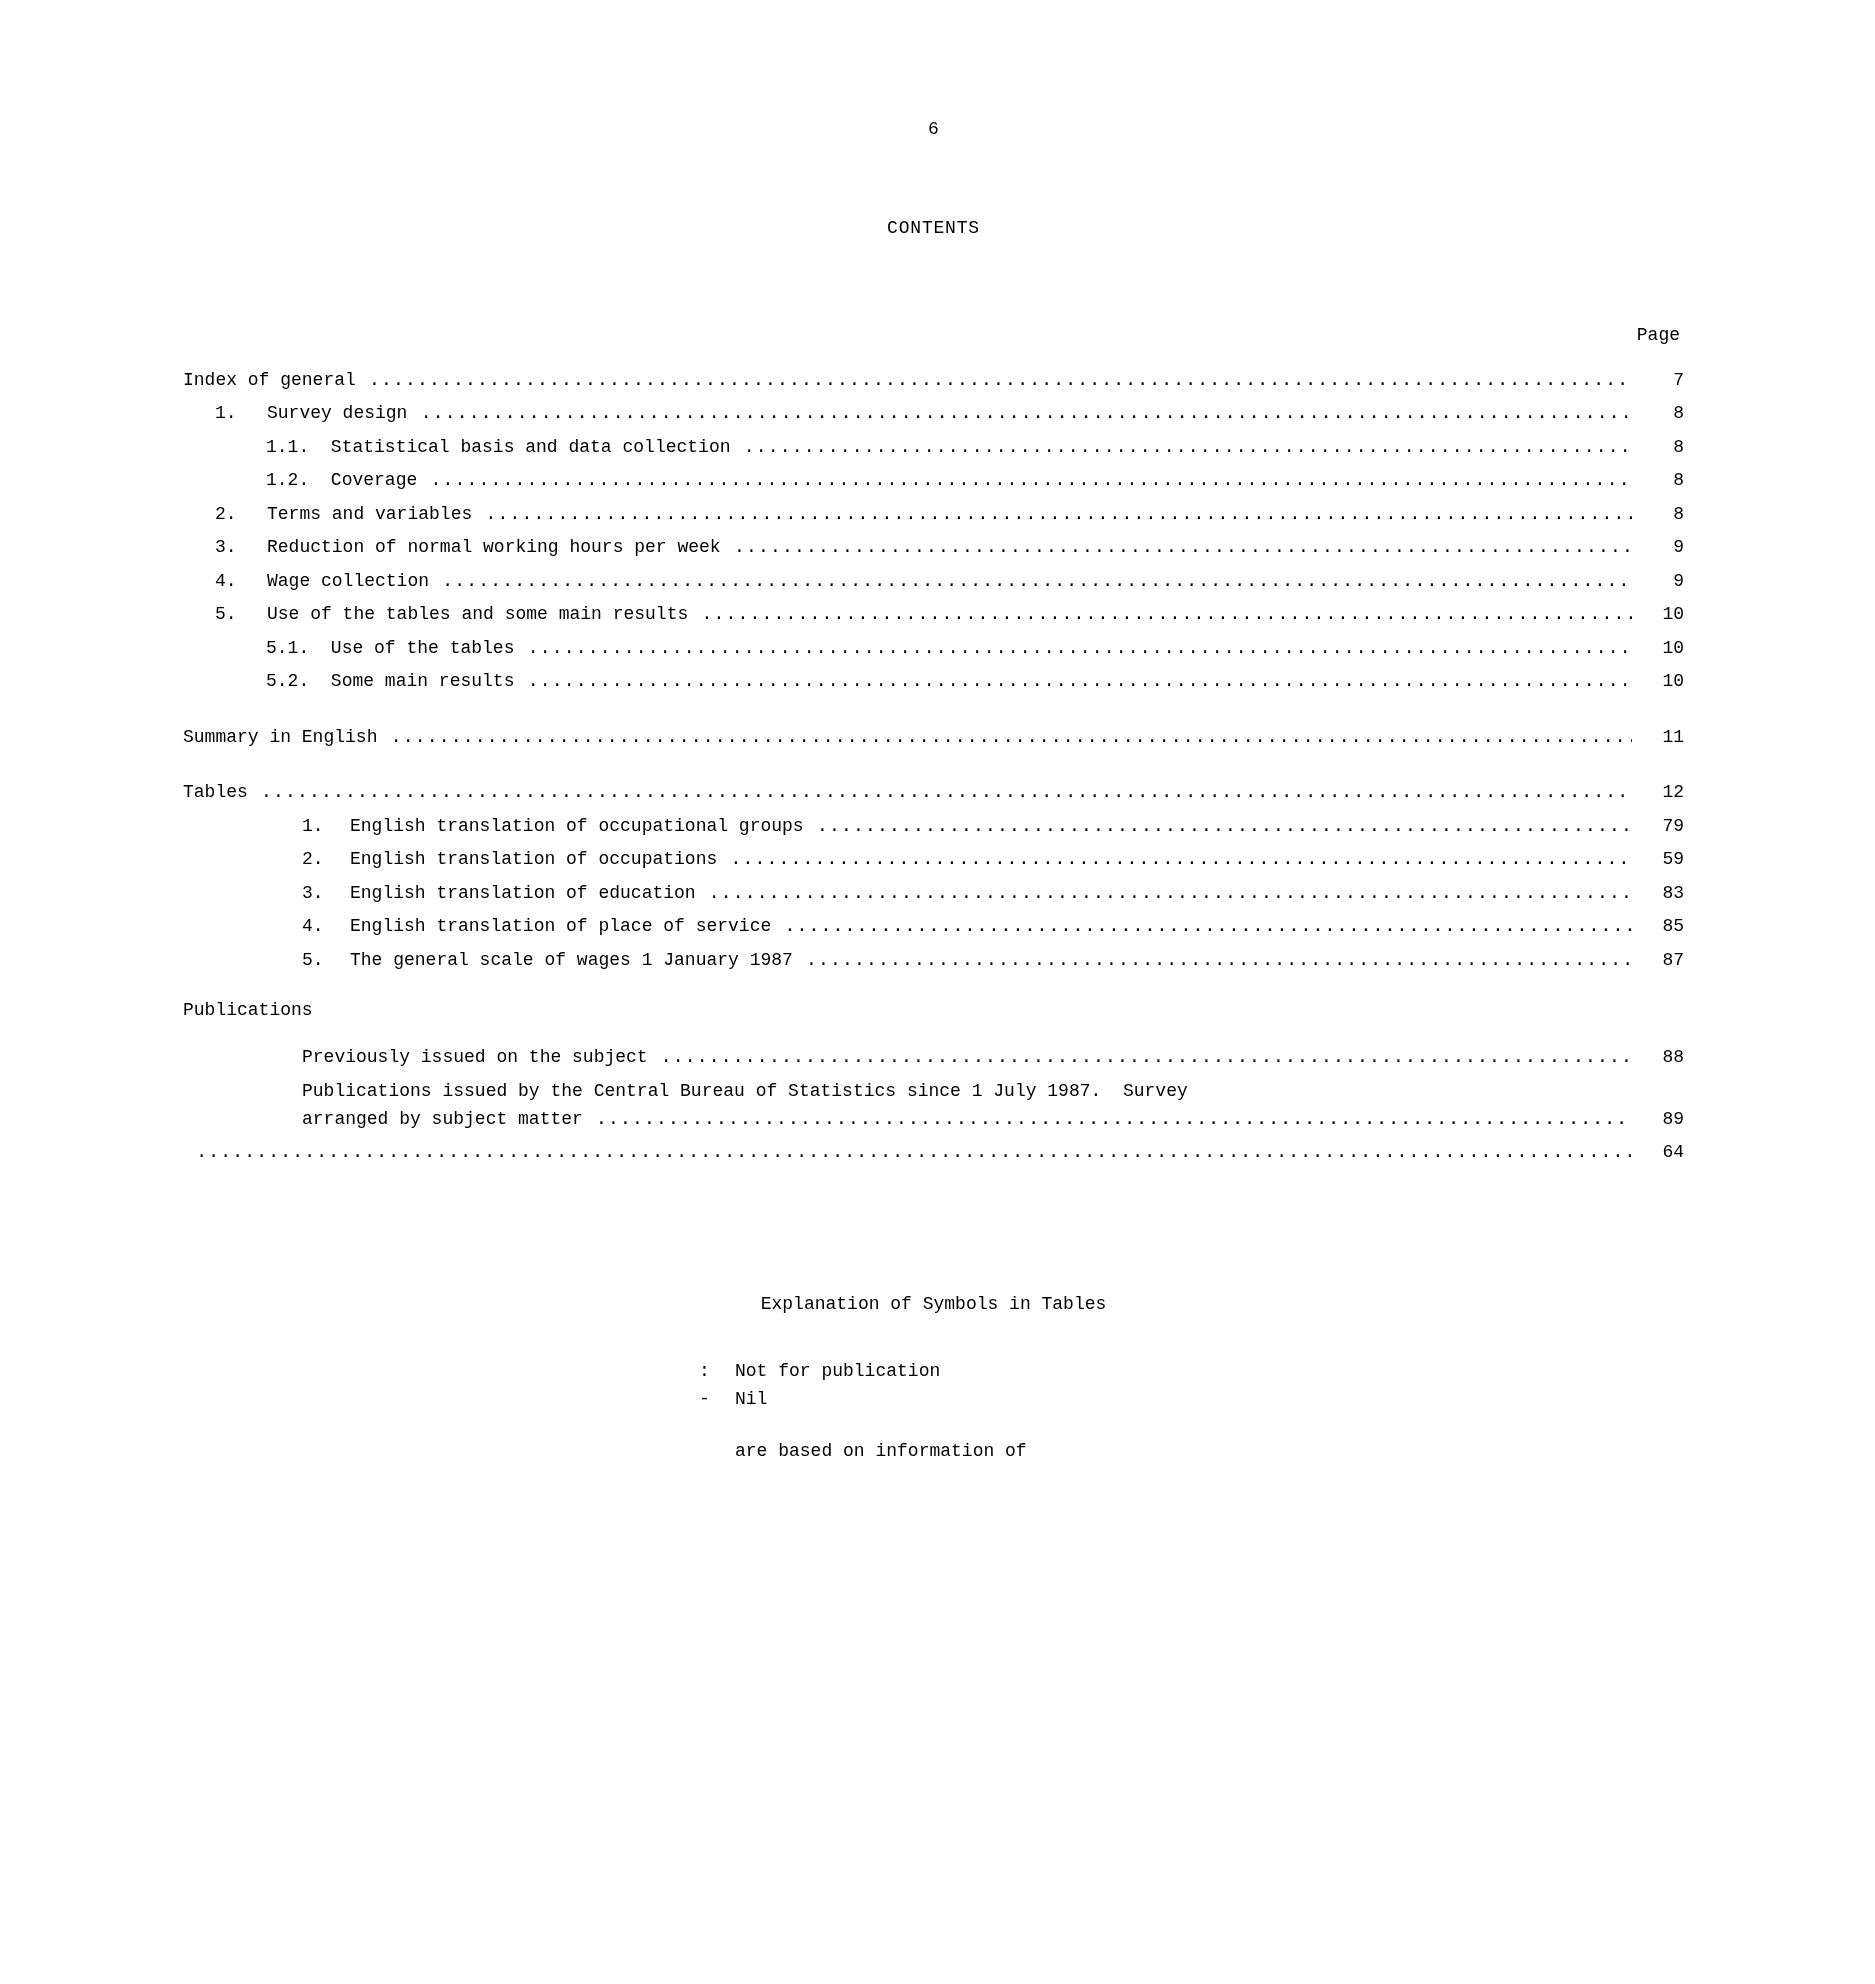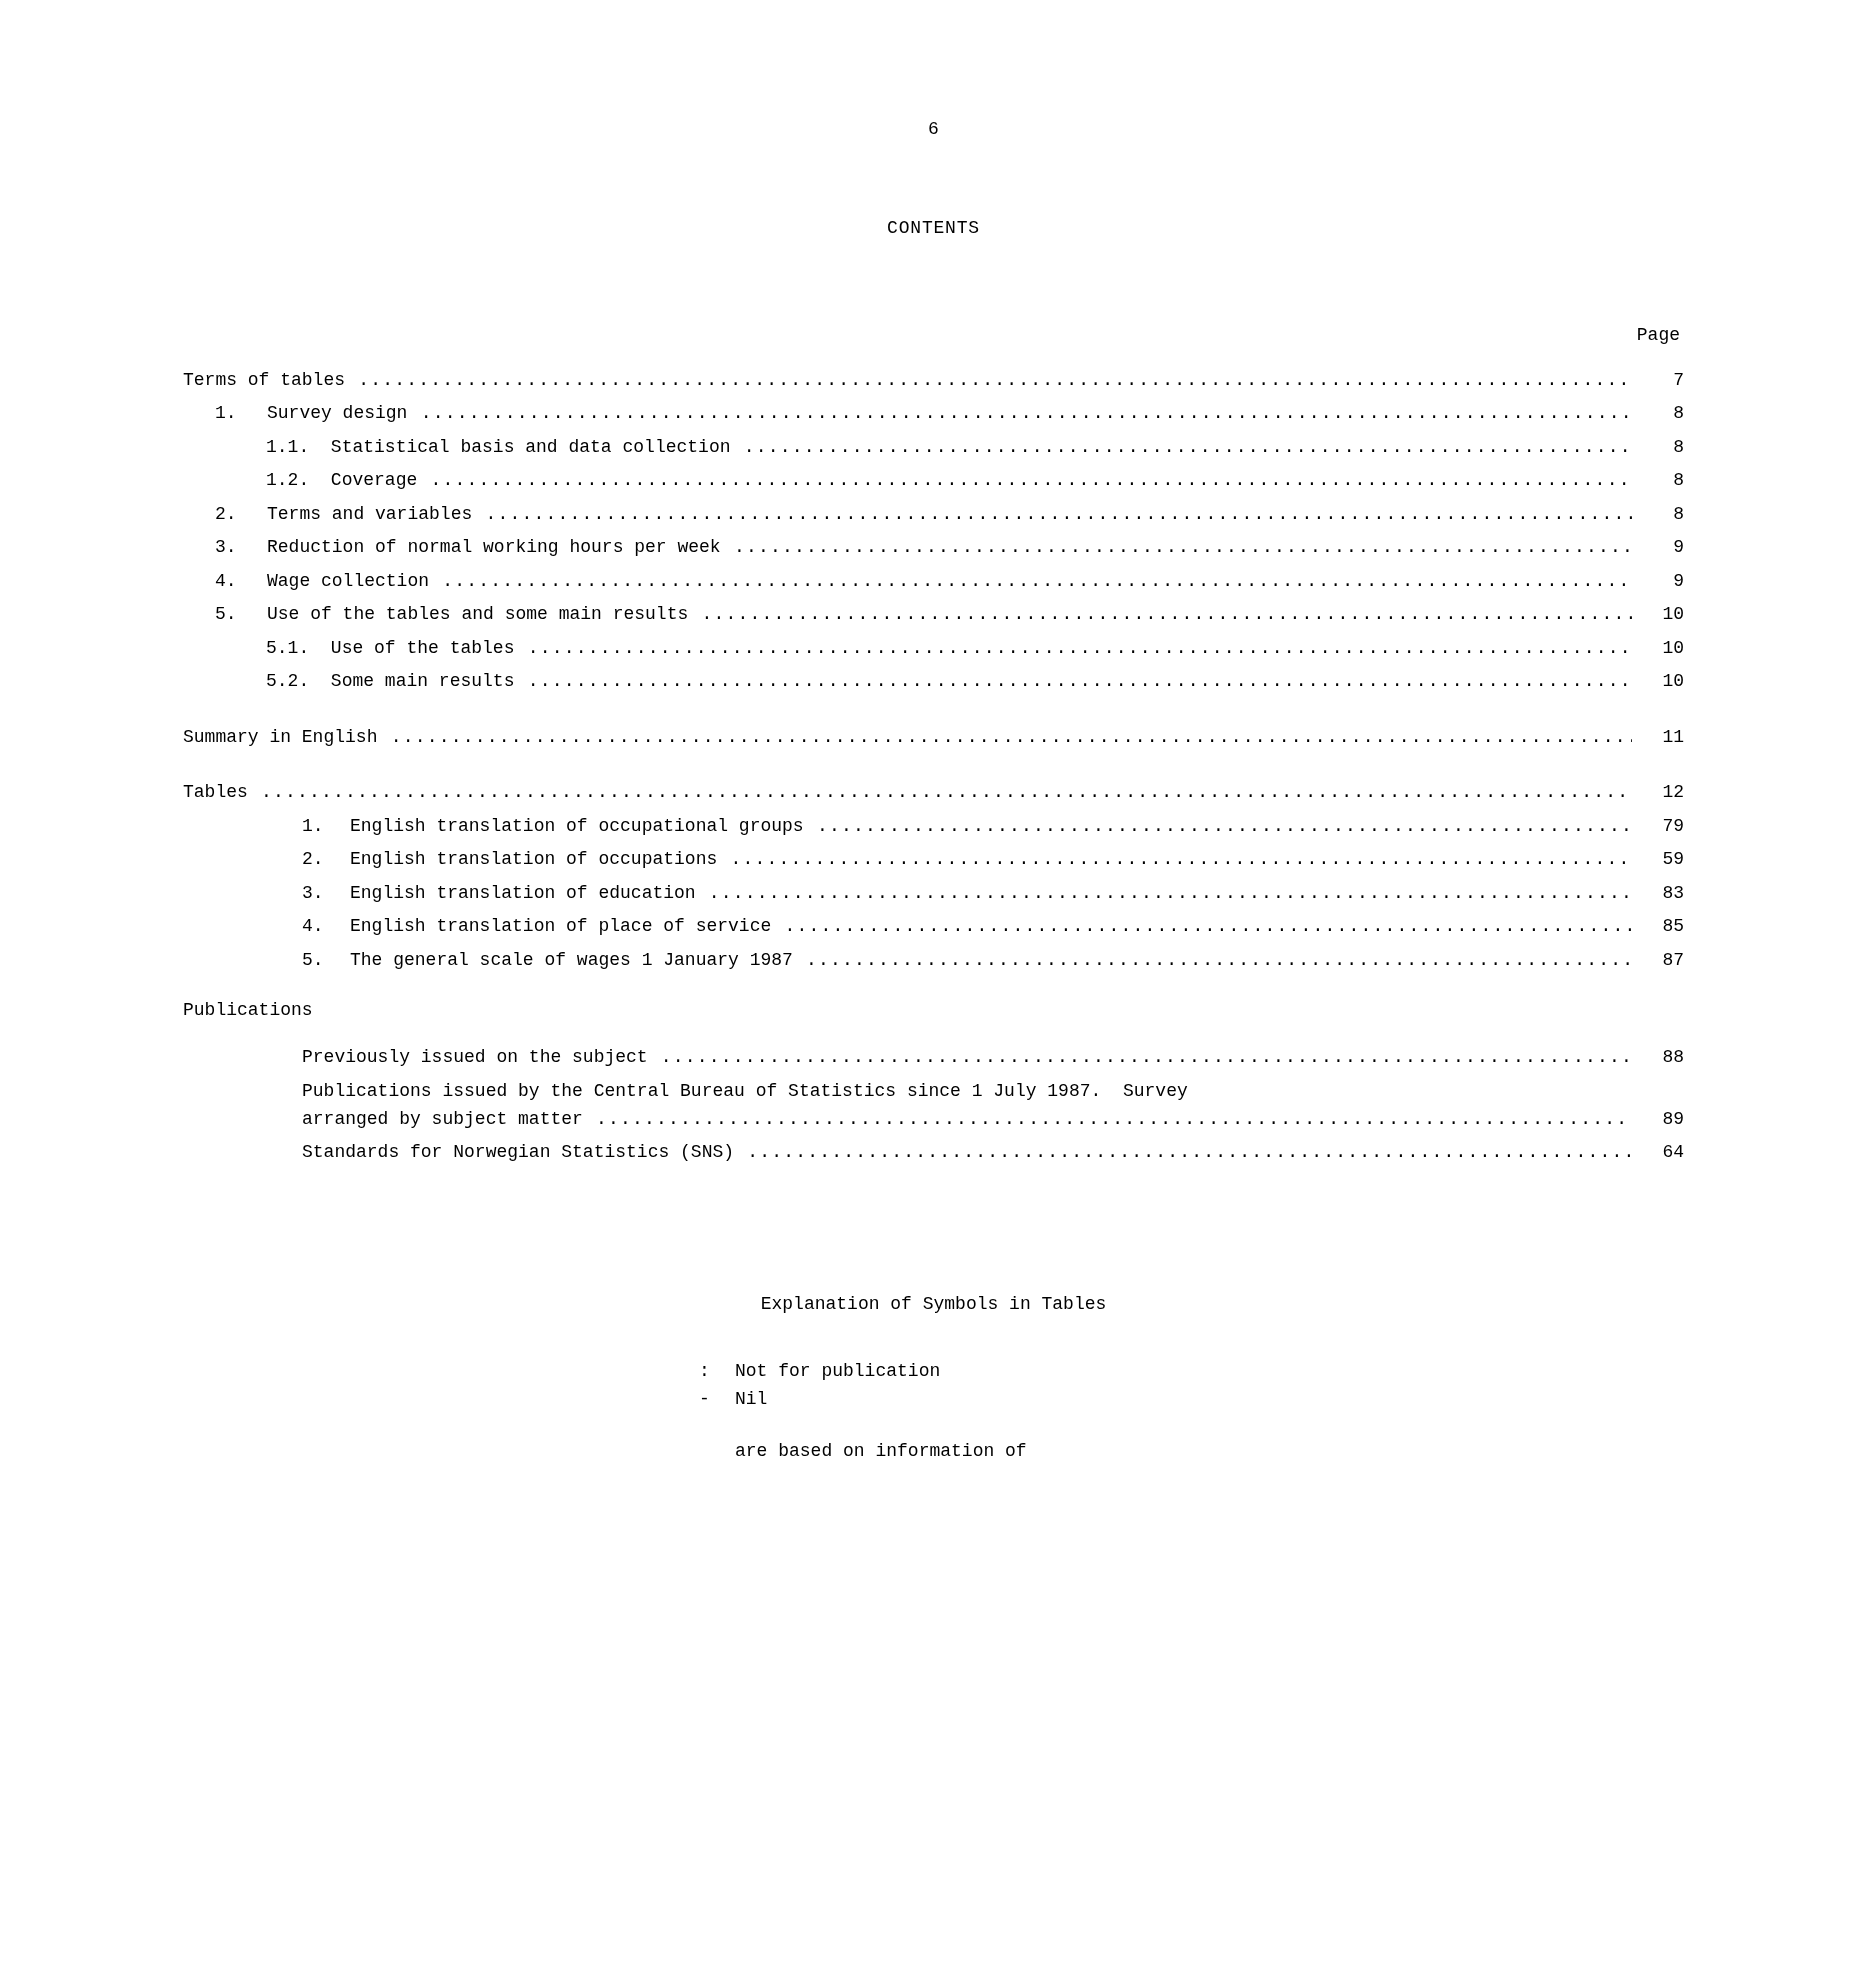--- a/index.html
+++ b/index.html
@@ -88,21 +88,21 @@
 
 <div class="page">
 
   <div class="page-number">6</div>
 
   <div class="title">CONTENTS</div>
 
   <div class="page-label-row">Page</div>
 
   <div class="toc-row">
-    <span class="label-cell indent-0">Terms of tables</span>
+    <span class="label-cell indent-0">Index of general</span>
     <span class="label-cell"> </span>
     <span class="dots">........................................................................................................................................................................................................</span>
     <span class="pg-cell">7</span>
   </div>
 
 
   <div class="toc-row">
     <span class="num-cell indent-num">1.</span>
     <span class="label-cell">Survey design</span>
     <span class="label-cell"> </span>
@@ -241,21 +241,20 @@
     <span class="pg-cell"></span>
   </div>
   <div class="toc-row">
     <span class="label-cell indent-pub">arranged by subject matter</span>
     <span class="label-cell"> </span>
     <span class="dots">........................................................................................................................................................................................................</span>
     <span class="pg-cell">89</span>
   </div>
 
   <div class="toc-row">
-    <span class="label-cell indent-pub">Standards for Norwegian Statistics (SNS)</span>
     <span class="label-cell"> </span>
     <span class="dots">........................................................................................................................................................................................................</span>
     <span class="pg-cell">64</span>
   </div>
 
   <div class="expl-block">
     <div class="expl-title">Explanation of Symbols in Tables</div>
     <div class="expl-list">
       <div class="expl-row">
         <span class="expl-sym">:</span>

